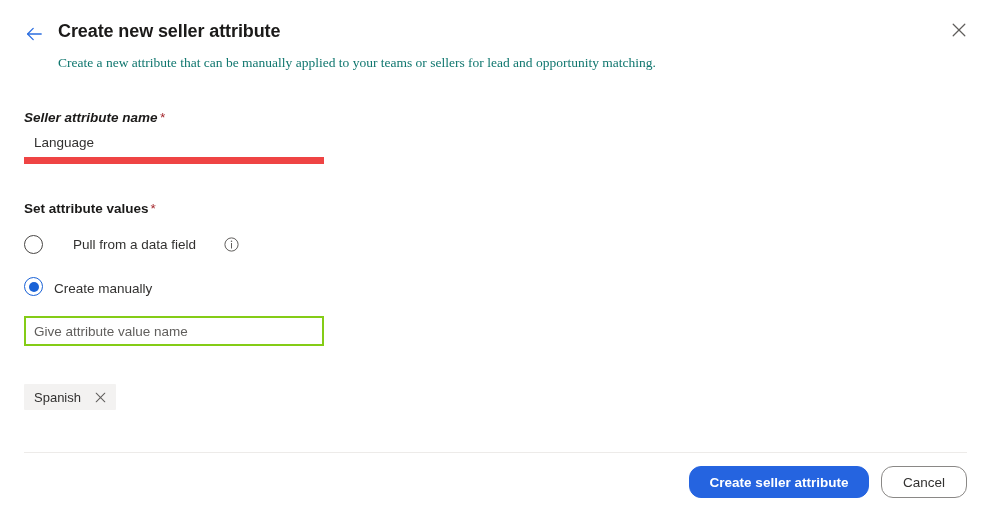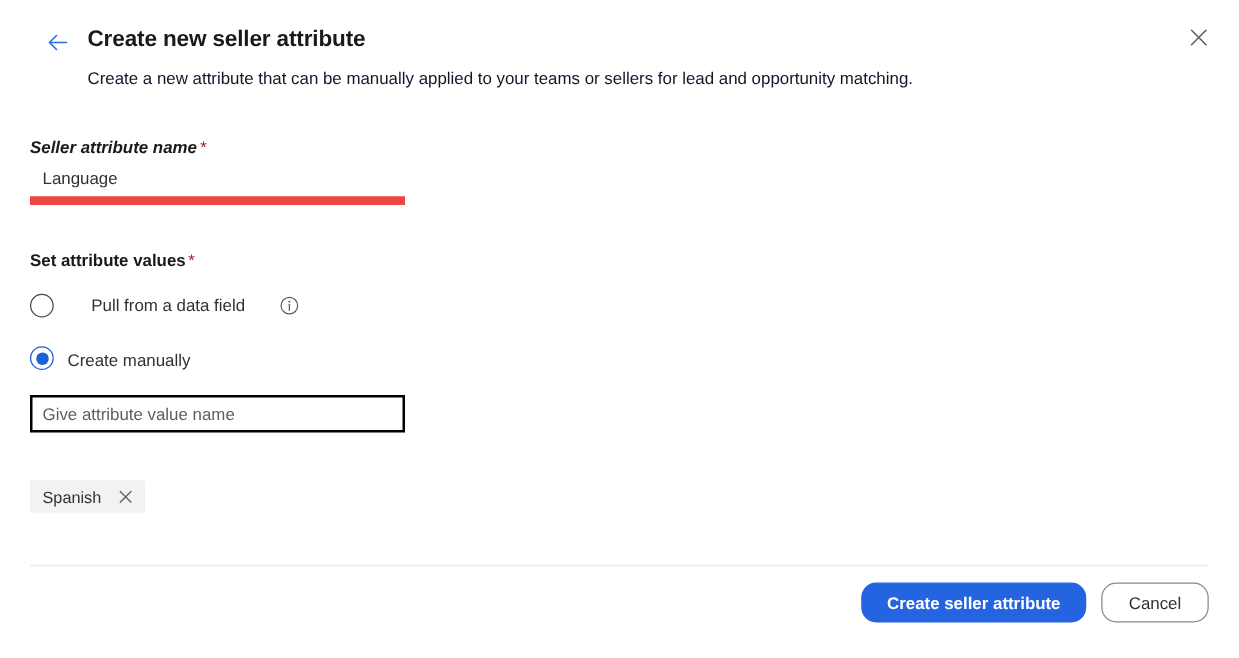--- a/index.html
+++ b/index.html
@@ -12,21 +12,21 @@
     background: #ffffff;
     font-family: "Liberation Sans", sans-serif;
     color: #323130;
     overflow: hidden;
     position: relative;
   }
 
   
   .panel-header {
     position: absolute;
-    top: 0; left: 12px; right: 0;
+    top: 0; left: 0; right: 0;
     height: 92px;
   }
   .back-button {
     position: absolute;
     left: 20px;
     top: 20px;
     width: 28px;
     height: 28px;
     display: flex;
     align-items: center;
@@ -47,22 +47,23 @@
     color: #1b1a19;
     letter-spacing: -0.1px;
     white-space: nowrap;
   }
 
   .panel-subtitle {
     position: absolute;
     left: 58px;
     top: 55px;
     font-size: 13.5px;
-    color: #0f172a;
-    white-space: nowrap;
+    color: #0f766e;
+    white-space: nowrap;
+    font-family: Liberation Serif, serif;
   }
 
   .close-button {
     position: absolute;
     right: 14px;
     top: 12px;
     width: 36px;
     height: 36px;
     display: flex;
     align-items: center;
@@ -161,21 +162,21 @@
     cursor: pointer;
   }
 
   
   .boxed-field {
     position: absolute;
     left: 24px;
     width: 300px;
     height: 30px;
     box-sizing: border-box;
-    border: 2px solid #000000;
+    border: 2px solid #84cc16;
     background: #ffffff;
     font-family: "Liberation Sans", sans-serif;
     font-size: 13.5px;
     color: #323130;
     padding: 0 8px;
     outline: none;
   }
   .boxed-field::placeholder { color: #605e5c; opacity: 1; }
 
   

